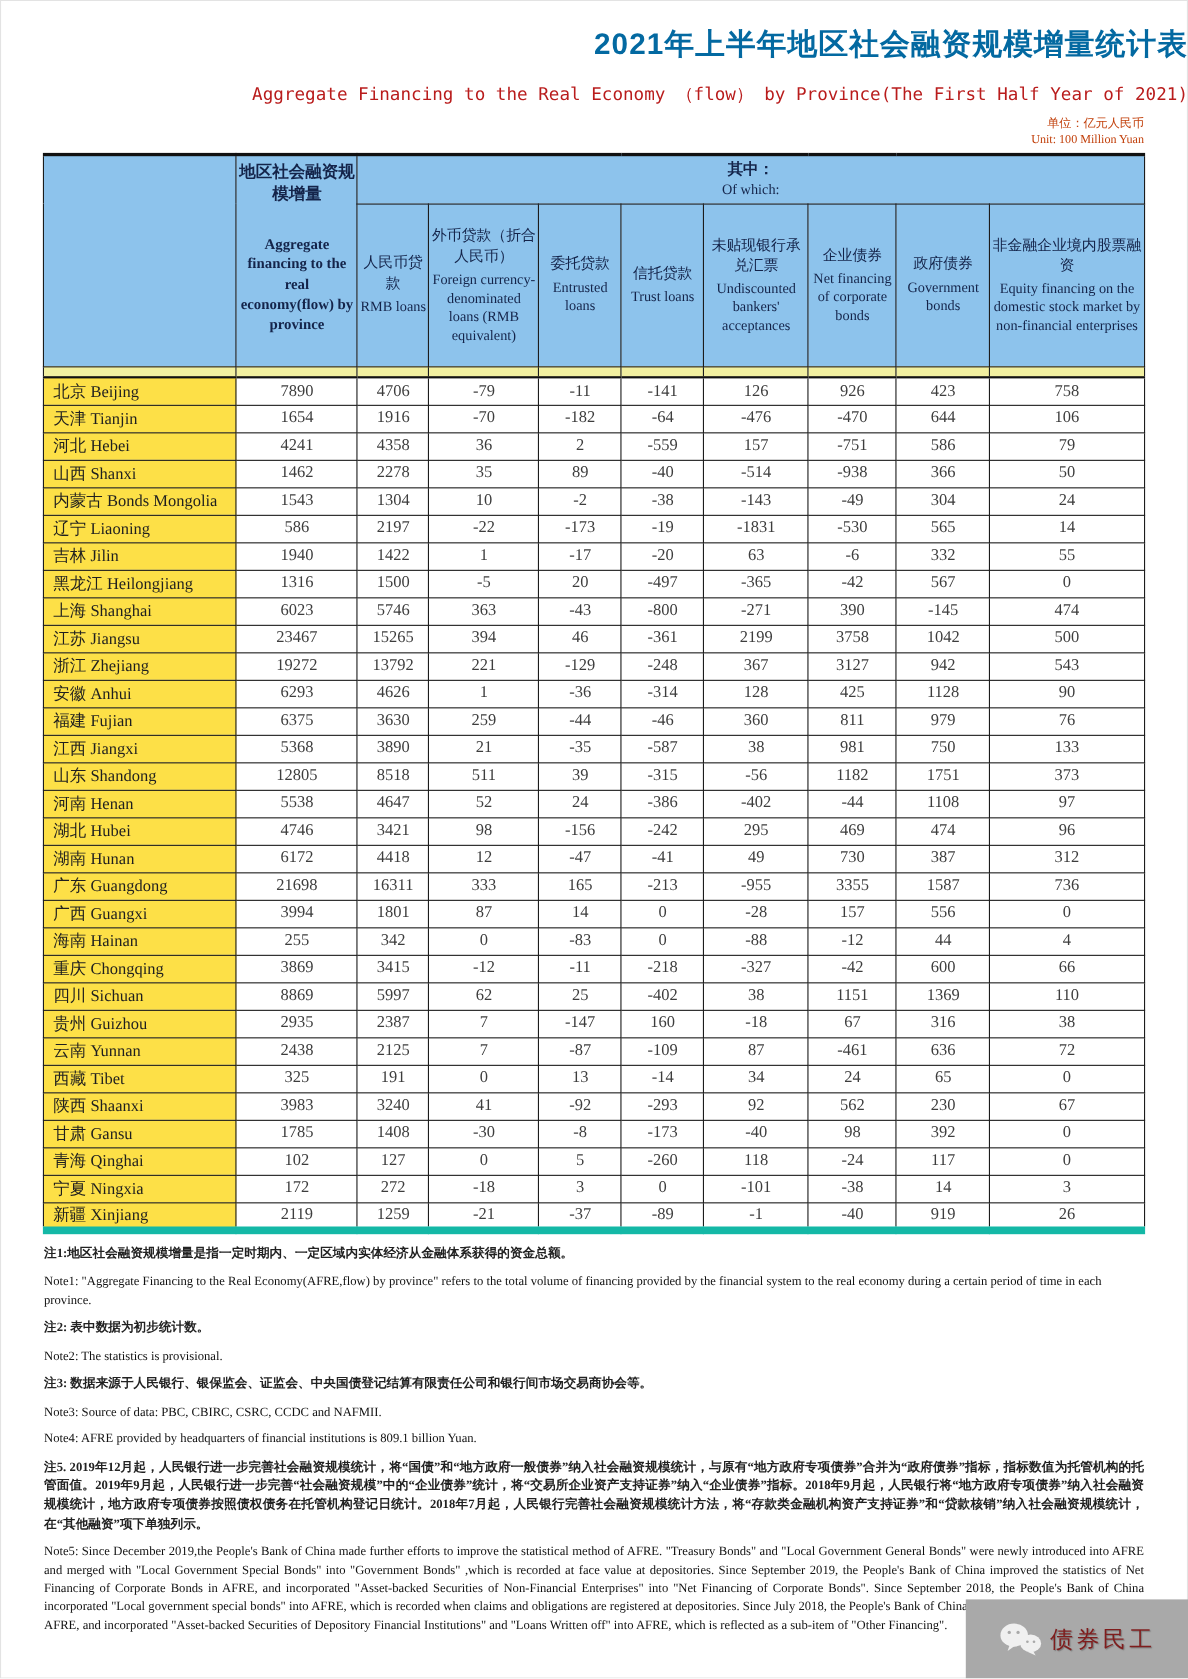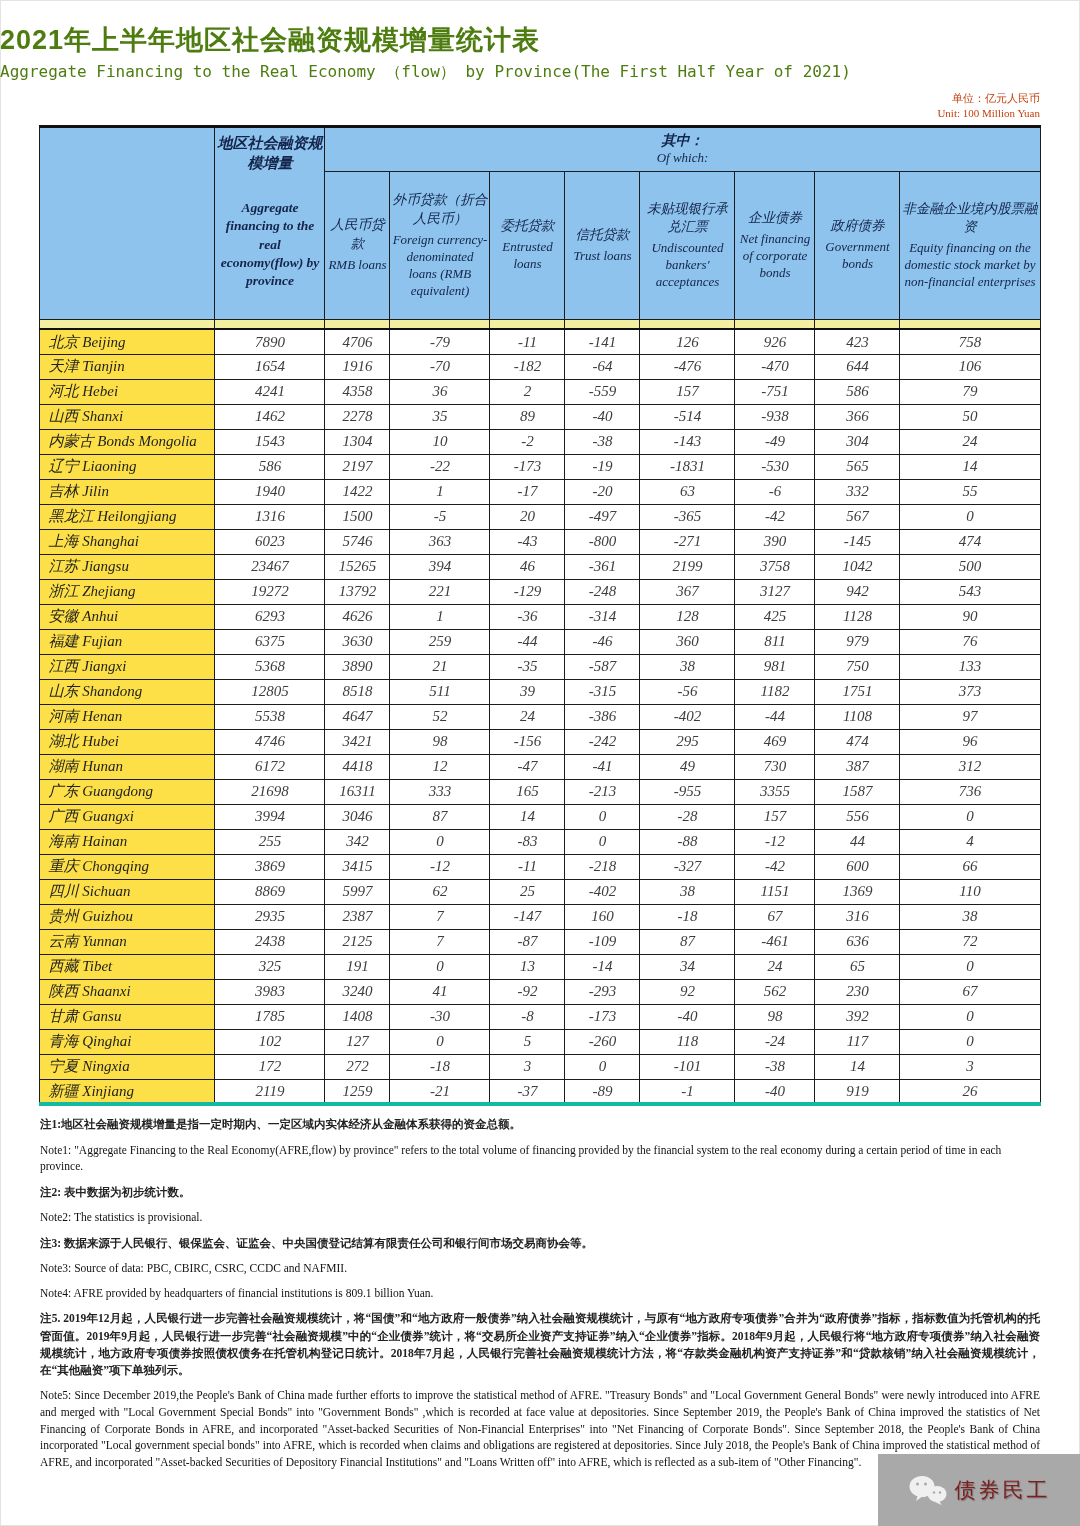--- a/index.html
+++ b/index.html
@@ -10,51 +10,50 @@
     margin:0 auto;
     background:#ffffff;
     box-shadow:inset 0 0 0 1px #e3e3e3;
     font-family:"Liberation Serif", serif;
     color:#222;
     overflow:hidden;
   }
   
   .doc-title{
     padding-top:22px;
-    text-align:left;
+    text-align:right;
     font-family:"Liberation Sans", sans-serif;
     font-weight:bold;
     font-size:27px;
     letter-spacing:1px;
-    color:#4d7c0f;
+    color:#0369a1;
   }
   .doc-subtitle{
-    margin-top:4px;
-    text-align:left;
+    margin-top:18px;
+    text-align:right;
     font-family:"DejaVu Sans Mono", monospace;
     font-size:16px;
-    color:#4d7c0f;
+    color:#b91c1c;
   }
   .unit-block{
     width:1000px;
     margin:8px auto 0 auto;
     text-align:right;
     font-size:11px;
     line-height:1.35;
     color:#c2410c;
   }
   
   .afre-table{
     width:1000px;
     margin:4px auto 0 auto;
     border-collapse:collapse;
     table-layout:fixed;
     border-top:3px solid #111;
-    border-bottom:4px solid #14b8a6;
-    font-style:italic;
+    border-bottom:7px solid #14b8a6;
   }
   .afre-table th,.afre-table td{
     border:1px solid #1c1c1c;
     padding:0 2px;
     box-sizing:border-box;
   }
   .afre-table thead th{
     background:#8dc3ec;
     color:#16305e;
     font-weight:normal;
@@ -438,21 +437,21 @@
           <td>165</td>
           <td>-213</td>
           <td>-955</td>
           <td>3355</td>
           <td>1587</td>
           <td>736</td>
         </tr>
         <tr>
           <th>广西 Guangxi</th>
           <td>3994</td>
-          <td>3046</td>
+          <td>1801</td>
           <td>87</td>
           <td>14</td>
           <td>0</td>
           <td>-28</td>
           <td>157</td>
           <td>556</td>
           <td>0</td>
         </tr>
         <tr>
           <th>海南 Hainan</th>

